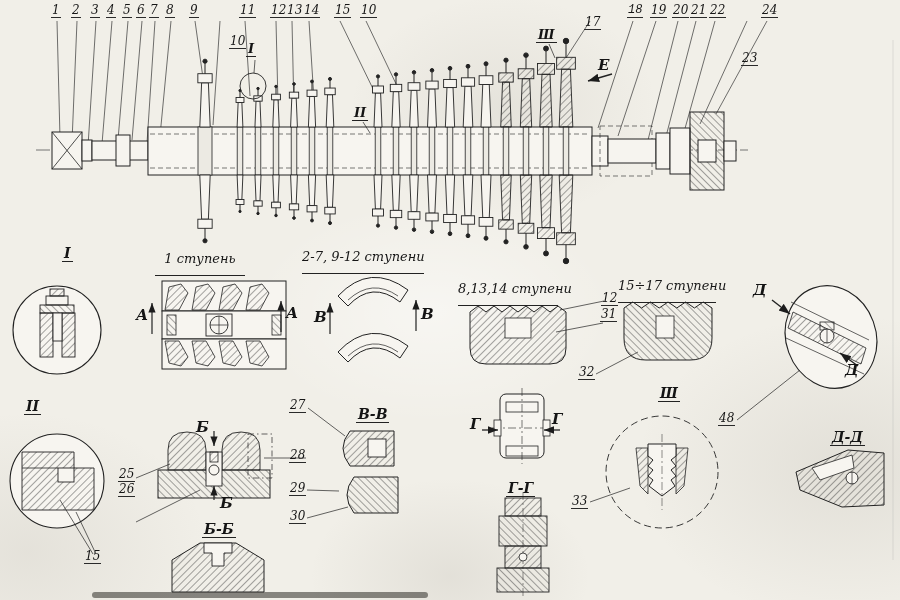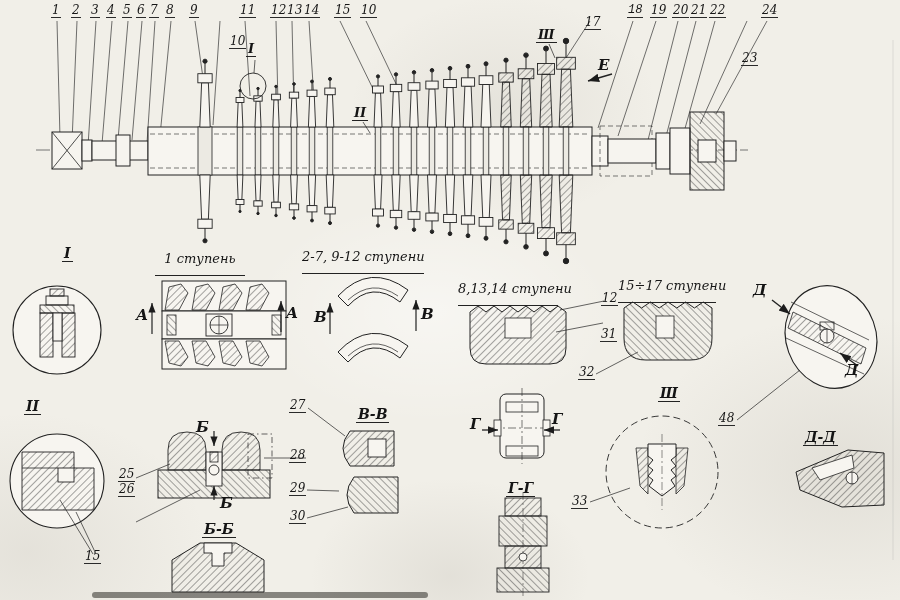--- a/index.html
+++ b/index.html
@@ -444,21 +444,21 @@
     </div>
 
 <div class="stage-lbl" style="left:155px;top:252px;width:90px">1 ступень</div>
 <div class="stage-lbl" style="left:302px;top:250px;width:122px">2-7, 9-12 ступени</div>
 <div class="stage-lbl" style="left:458px;top:282px;width:100px">8,13,14 ступени</div>
 <div class="stage-lbl" style="left:618px;top:279px;width:98px">15÷17 ступени</div>
 
 <span class="sec-lbl" style="left:202px;top:522px">Б-Б</span>
 <span class="sec-lbl" style="left:356px;top:407px">В-В</span>
 <span class="sec-lbl" style="left:506px;top:481px">Г-Г</span>
-<span class="sec-lbl" style="left:803px;top:430px">Д-Д</span>
+<span class="sec-lbl" style="left:830px;top:430px">Д-Д</span>
 <span class="sec-lbl" style="left:658px;top:386px">Ш</span>
 <span class="sec-lbl" style="left:62px;top:246px">I</span>
 <span class="sec-lbl" style="left:24px;top:399px">II</span>
 
 <span class="mk" style="left:246px;top:42px">I</span>
 <span class="mk" style="left:352px;top:106px">II</span>
 <span class="mk" style="left:536px;top:28px">Ш</span>
 
 <span class="letter" style="left:136px;top:308px">А</span>
 <span class="letter" style="left:286px;top:306px">А</span>
@@ -466,21 +466,21 @@
 <span class="letter" style="left:421px;top:307px">В</span>
 <span class="letter" style="left:470px;top:417px">Г</span>
 <span class="letter" style="left:552px;top:412px">Г</span>
 <span class="letter" style="left:753px;top:283px">Д</span>
 <span class="letter" style="left:845px;top:363px">Д</span>
 <span class="letter" style="left:196px;top:420px">Б</span>
 <span class="letter" style="left:220px;top:496px">Б</span>
 <span class="letter" style="left:598px;top:58px">Е</span>
 
 <span class="co" style="left:601px;top:292px">12</span>
-<span class="co" style="left:600px;top:328px">31</span>
+<span class="co" style="left:600px;top:308px">31</span>
 <span class="co" style="left:578px;top:366px">32</span>
 <span class="co" style="left:571px;top:495px">33</span>
 <span class="co" style="left:718px;top:412px">48</span>
 <span class="co" style="left:118px;top:468px">25</span>
 <span class="co" style="left:118px;top:483px">26</span>
 <span class="co" style="left:289px;top:399px">27</span>
 <span class="co" style="left:289px;top:449px">28</span>
 <span class="co" style="left:289px;top:482px">29</span>
 <span class="co" style="left:289px;top:510px">30</span>
 <span class="co" style="left:84px;top:550px">15</span>

